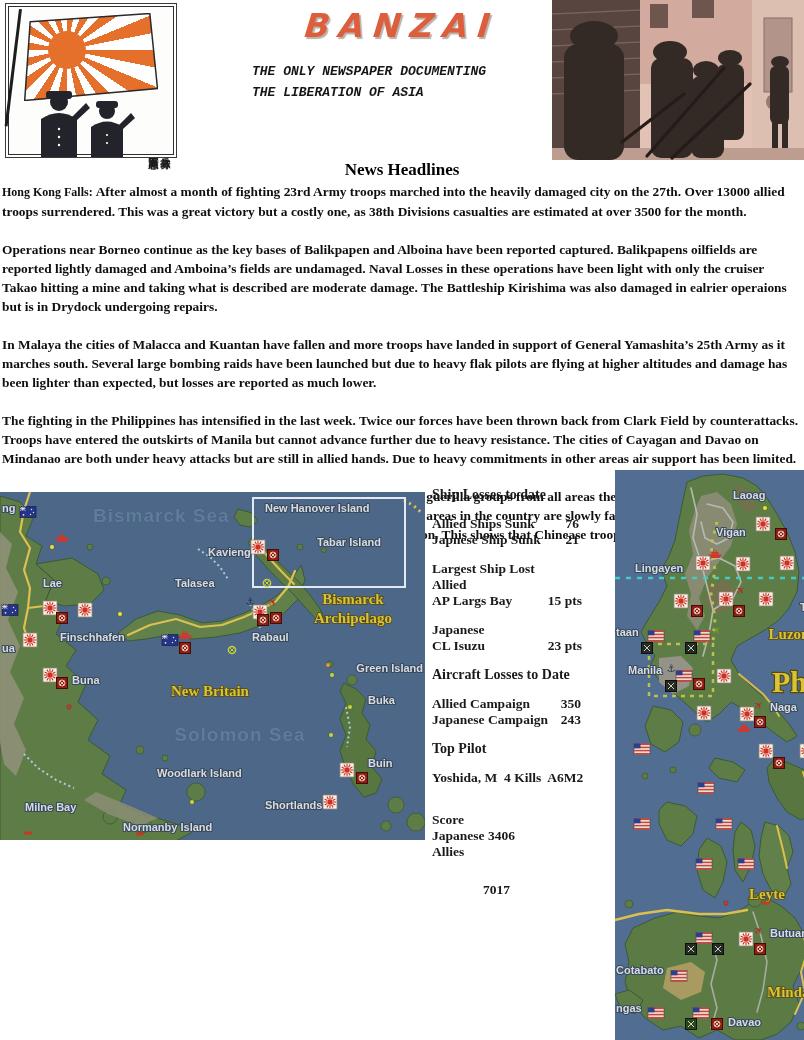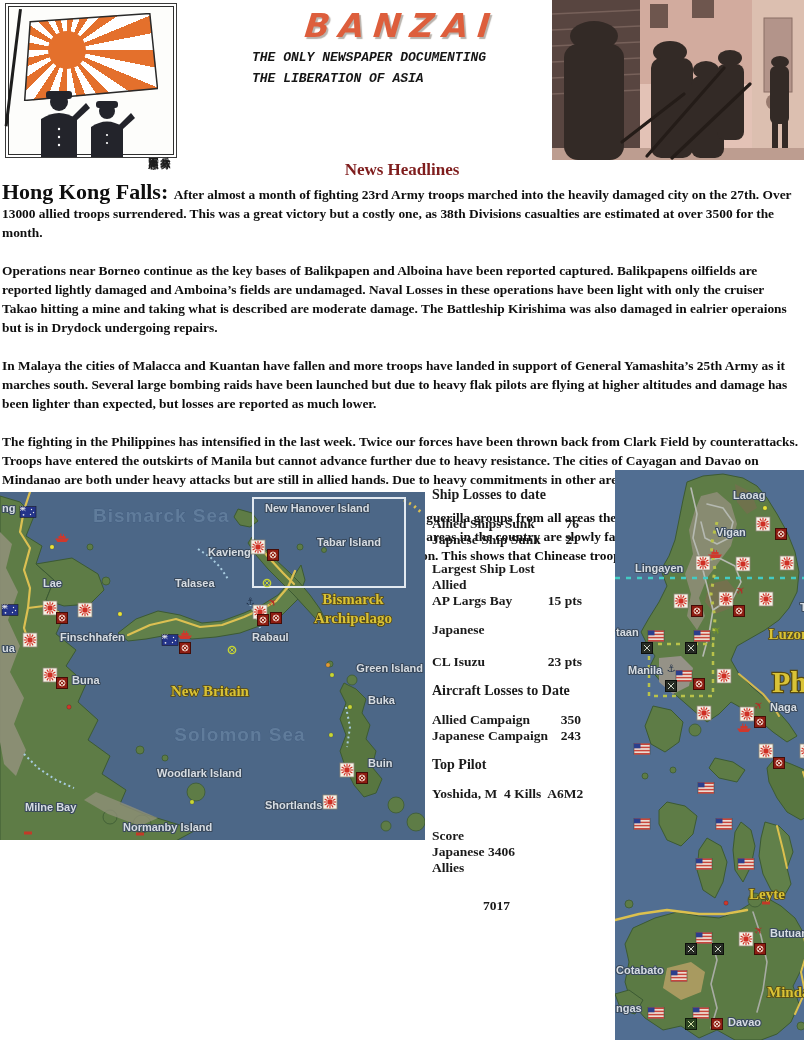--- a/index.html
+++ b/index.html
@@ -17,33 +17,33 @@
   .flag-sun{position:absolute;left:16px;top:9px;width:136px;height:88px;pointer-events:none;}
   .poster-caption{position:absolute;right:5px;bottom:4px;display:flex;gap:1px;
         font-family:"DejaVu Sans",sans-serif;font-size:10px;font-weight:bold;color:#1c1c1c;}
   .poster-caption span{writing-mode:vertical-rl;letter-spacing:1px;line-height:11px;}
   .sailors{position:absolute;left:0;bottom:0;}
 
   .masthead{position:absolute;left:252px;top:6px;width:300px;}
   .nl-title{text-align:center;font-family:"DejaVu Sans",sans-serif;font-style:italic;font-weight:bold;
             font-size:33px;letter-spacing:9px;color:#dd5e3c;transform:skewX(-6deg);
             text-shadow:2px 2px 1px #b9b2ac;}
-  .nl-sub{margin-top:2px;font-family:"Liberation Mono",monospace;font-style:italic;font-weight:bold;
+  .nl-sub{margin-top:16px;font-family:"Liberation Mono",monospace;font-style:italic;font-weight:bold;
           font-size:13px;line-height:21px;color:#161616;white-space:pre-line;}
   .nl-date{margin-top:18px;padding-left:46px;font-family:"Liberation Mono",monospace;
            font-style:italic;font-weight:bold;font-size:13px;color:#161616;}
 
   .photo{position:absolute;left:552px;top:0;width:252px;height:160px;overflow:hidden;}
 
   
   .news-heading{position:absolute;left:0;top:160px;width:804px;text-align:center;
-                font-size:17px;font-weight:bold;color:#7f1d1d;}
+                font-size:17px;font-weight:bold;color:#000000;}
   .news{position:absolute;left:2px;top:182px;width:800px;}
   .news p{margin:0 0 19px 0;font-weight:bold;font-size:13.4px;line-height:19px;color:#0f0f0f;}
-  .lead{font-size:22px;}
+  .lead{font-size:12px;}
 
   
   .stats{position:absolute;left:432px;top:487px;width:180px;}
   .stat-row{position:relative;font-weight:bold;font-size:13.5px;line-height:16px;
             white-space:pre;color:#1a1a1a;}
   .stat-row.t{font-size:14px;}
   .stat-val{position:absolute;right:3px;top:0;}
   .stat-val.fx{right:auto;margin-top:38px;}
   .stat-gap{height:13px;}
 
@@ -466,21 +466,21 @@
       <div class="stat-row t"><span>Ship Losses to date</span></div>
       <div class="stat-gap"></div>
       <div class="stat-row" style="width: 150px;"><span>Allied Ships Sunk</span><span class="stat-val">76</span></div>
       <div class="stat-row" style="width: 150px;"><span>Japnese Ship Sunk</span><span class="stat-val">21</span></div>
       <div class="stat-gap"></div>
       <div class="stat-row"><span>Largest Ship Lost</span></div>
       <div class="stat-row"><span>Allied</span></div>
       <div class="stat-row" style="width: 153px;"><span>AP Largs Bay</span><span class="stat-val">15 pts</span></div>
       <div class="stat-gap"></div>
       <div class="stat-row"><span>Japanese</span></div>
-      <div class="stat-row" style="width: 153px; margin-top: 16px;"><span>CL Isuzu</span><span class="stat-val">23 pts</span></div>
+      <div class="stat-row" style="width: 153px;"><span>CL Isuzu</span><span class="stat-val">23 pts</span></div>
       <div class="stat-gap"></div>
       <div class="stat-row t"><span>Aircraft Losses to Date</span></div>
       <div class="stat-gap"></div>
       <div class="stat-row" style="width: 152px;"><span>Allied Campaign</span><span class="stat-val">350</span></div>
       <div class="stat-row" style="width: 152px;"><span>Japanese Campaign</span><span class="stat-val">243</span></div>
       <div class="stat-gap"></div>
       <div class="stat-row t"><span>Top Pilot</span></div>
       <div class="stat-gap"></div>
       <div class="stat-row"><span>Yoshida, M  4 Kills  A6M2</span></div>
       <div class="stat-gap"></div>

